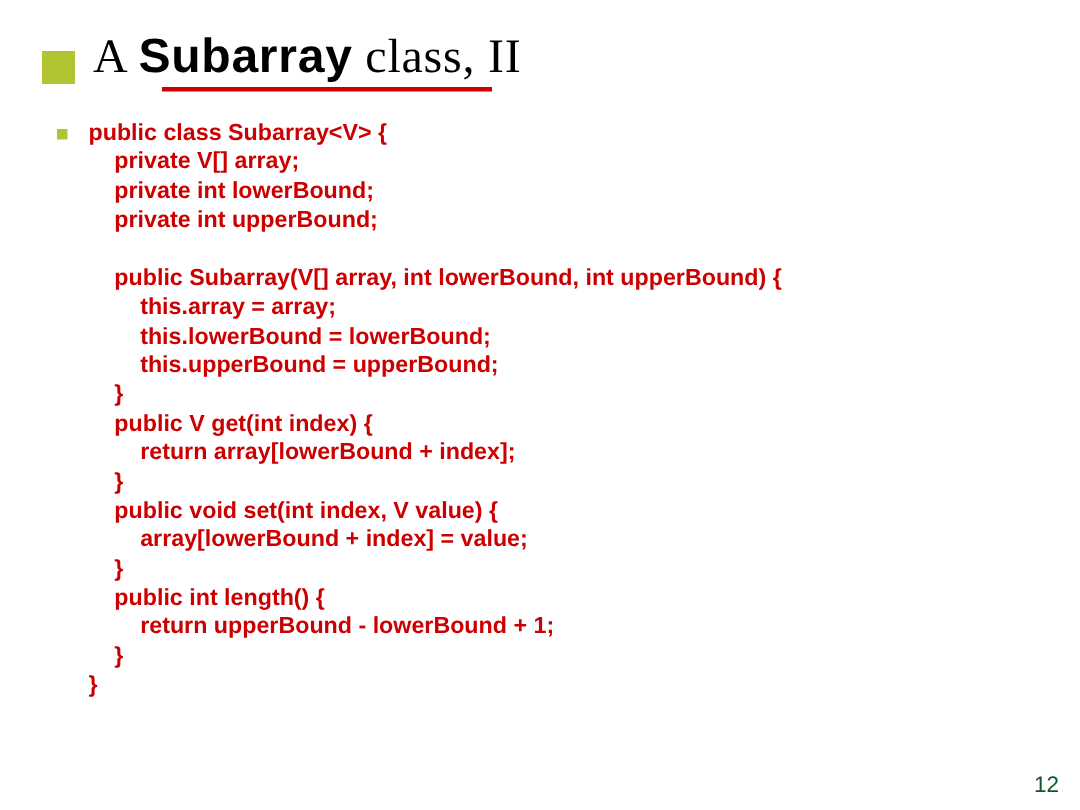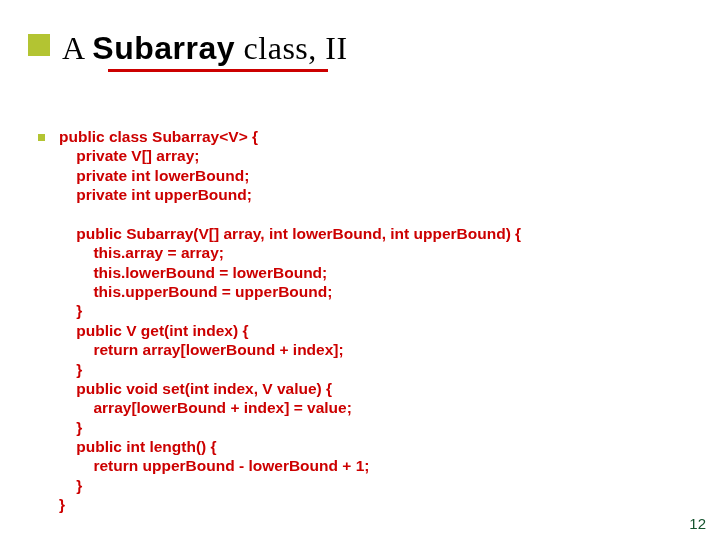--- a/index.html
+++ b/index.html
@@ -12,24 +12,24 @@
     overflow: hidden;
     position: relative;
   }
   .slide {
     position: relative;
     width: 720px;
     height: 540px;
     box-sizing: border-box;
   }
   .title-row {
-    padding-top: 30px;
+    padding-top: 19px;
     padding-left: 28px;
     display: flex;
-    align-items: flex-start;
+    align-items: flex-end;
   }
   .title-square {
     width: 22px;
     height: 22px;
     background: #b3c432;
     margin-right: 12px;
     margin-top: 4px;
     flex: 0 0 auto;
   }
   .title-text {
@@ -53,21 +53,20 @@
     background: #cc0000;
   }
   .body {
     padding-top: 18px;
     padding-left: 38px;
     padding-right: 20px;
   }
   .bullet-row {
     display: flex;
     align-items: flex-start;
-    margin-top: 37px;
   }
   .bullet {
     width: 7px;
     height: 7px;
     background: #b3c432;
     margin-top: 7px;
     margin-right: 14px;
     flex: 0 0 auto;
   }
   .code {

